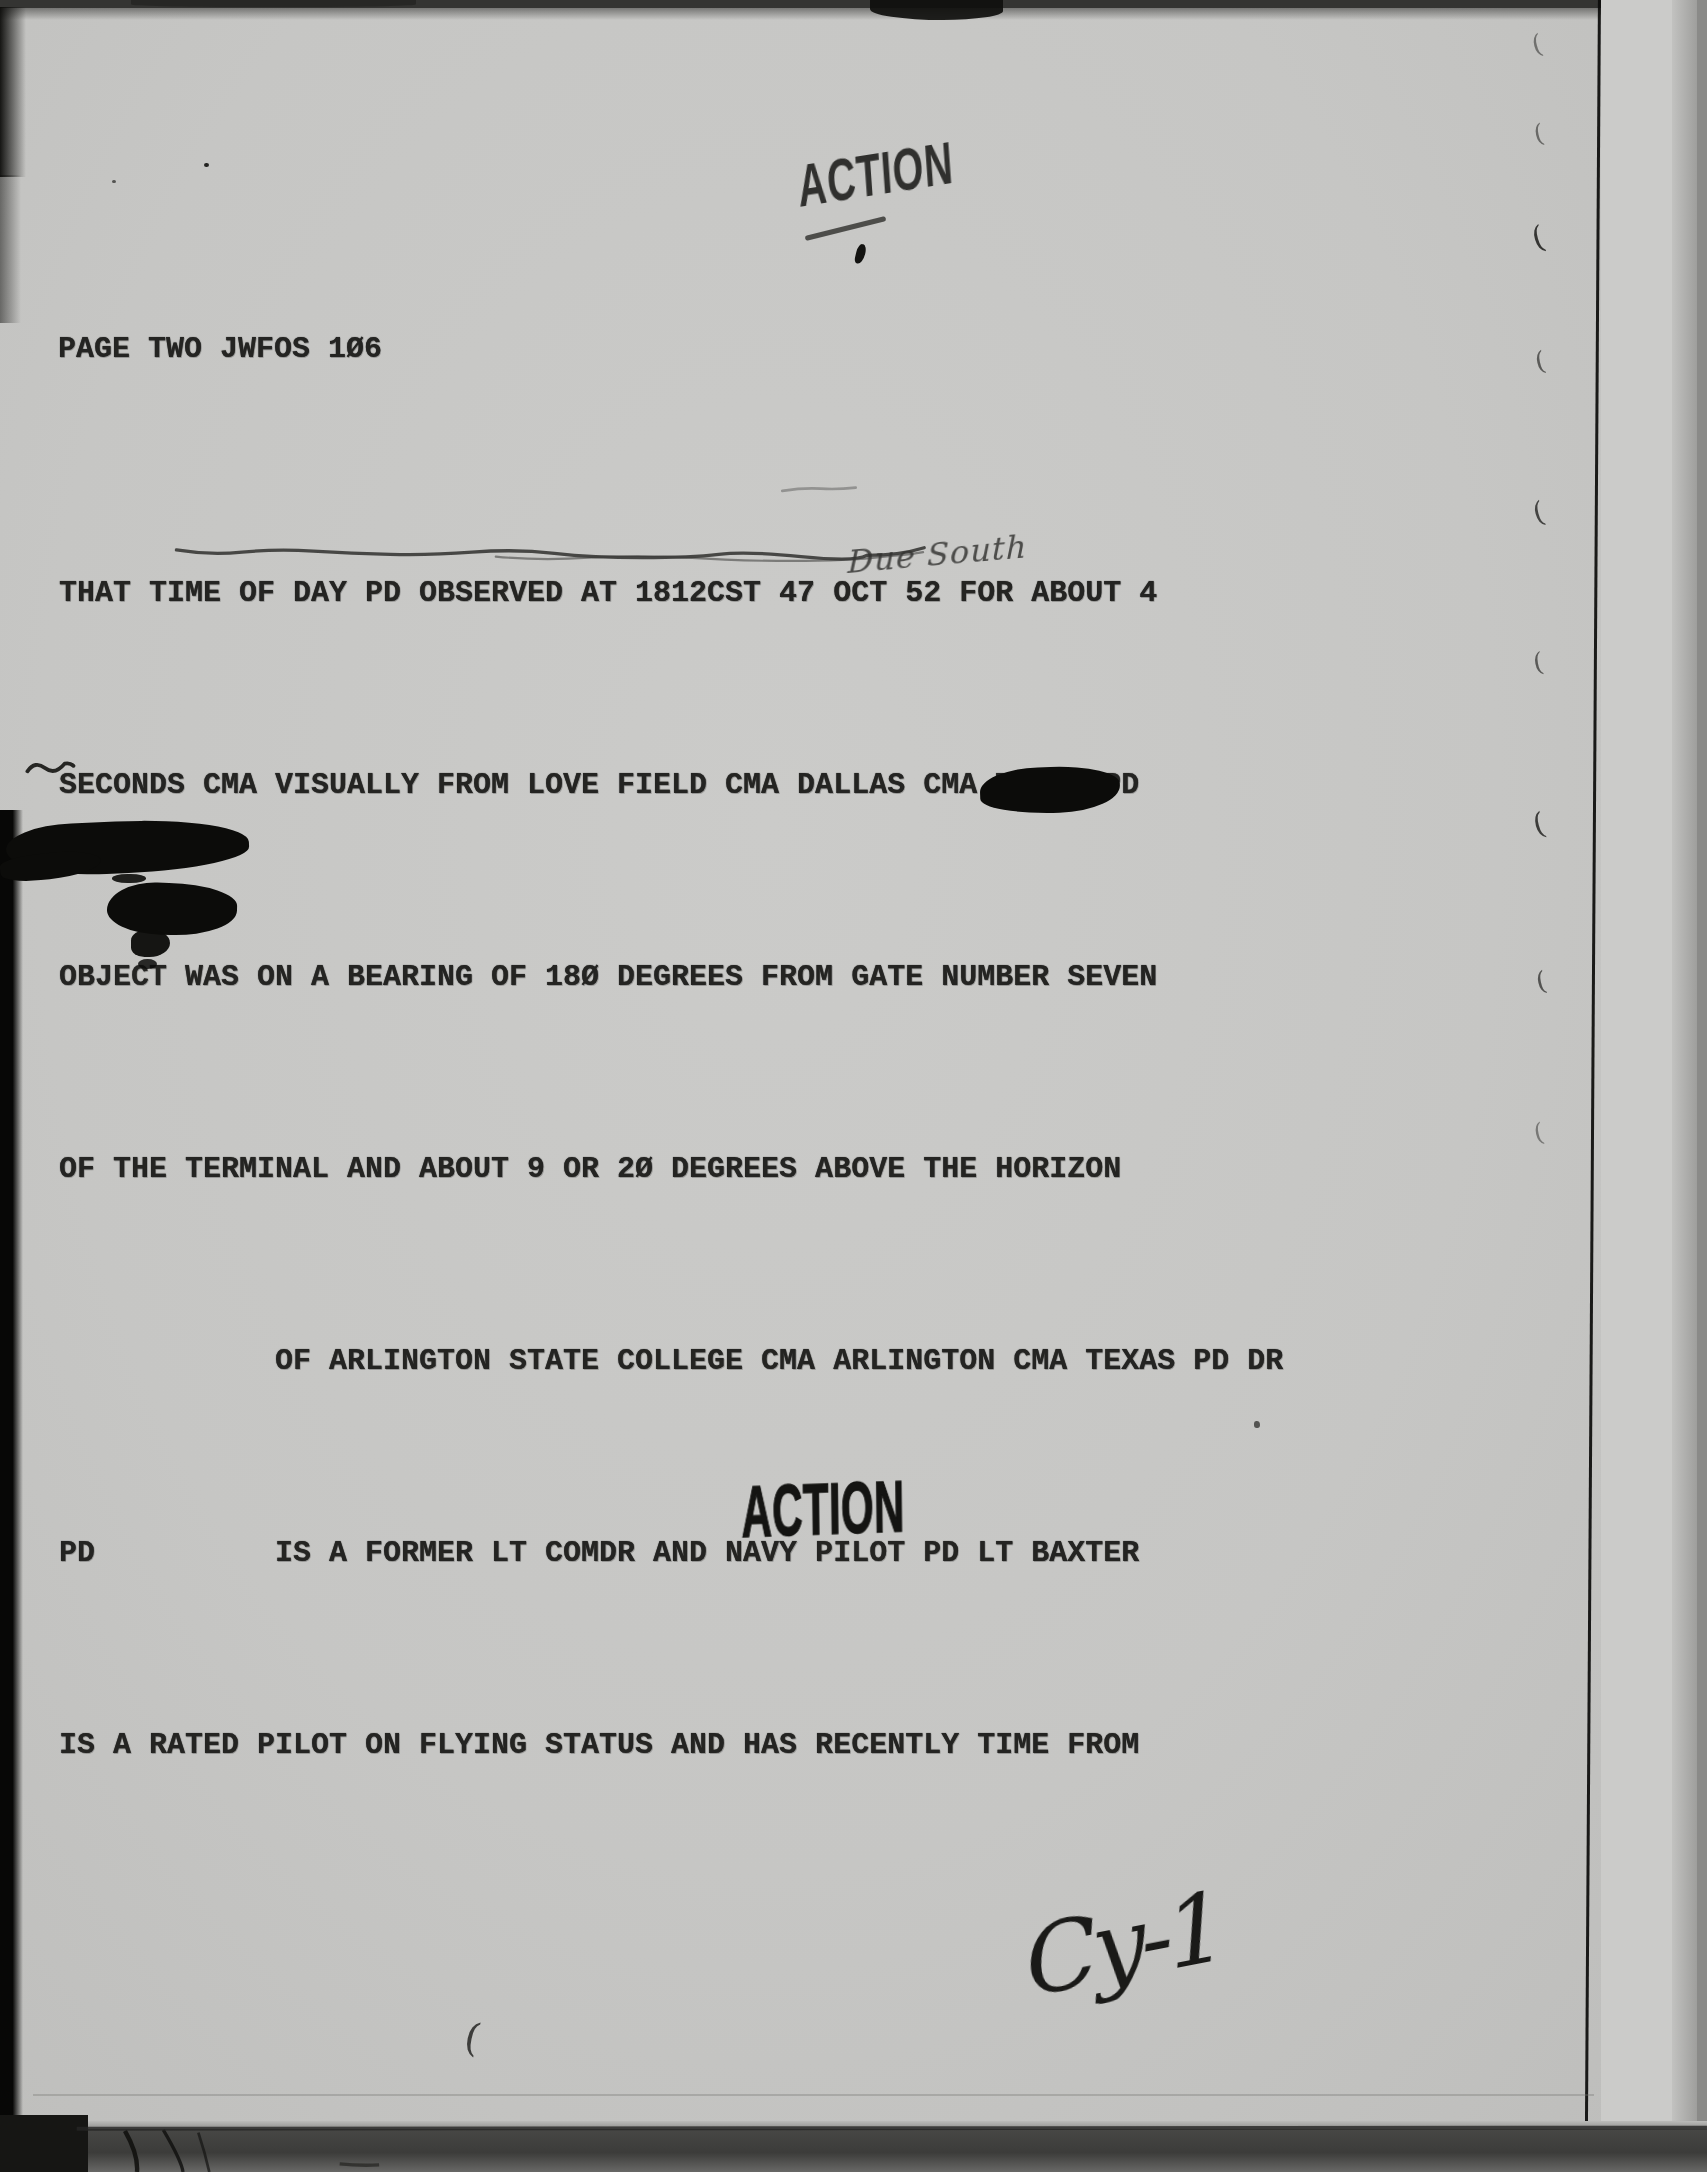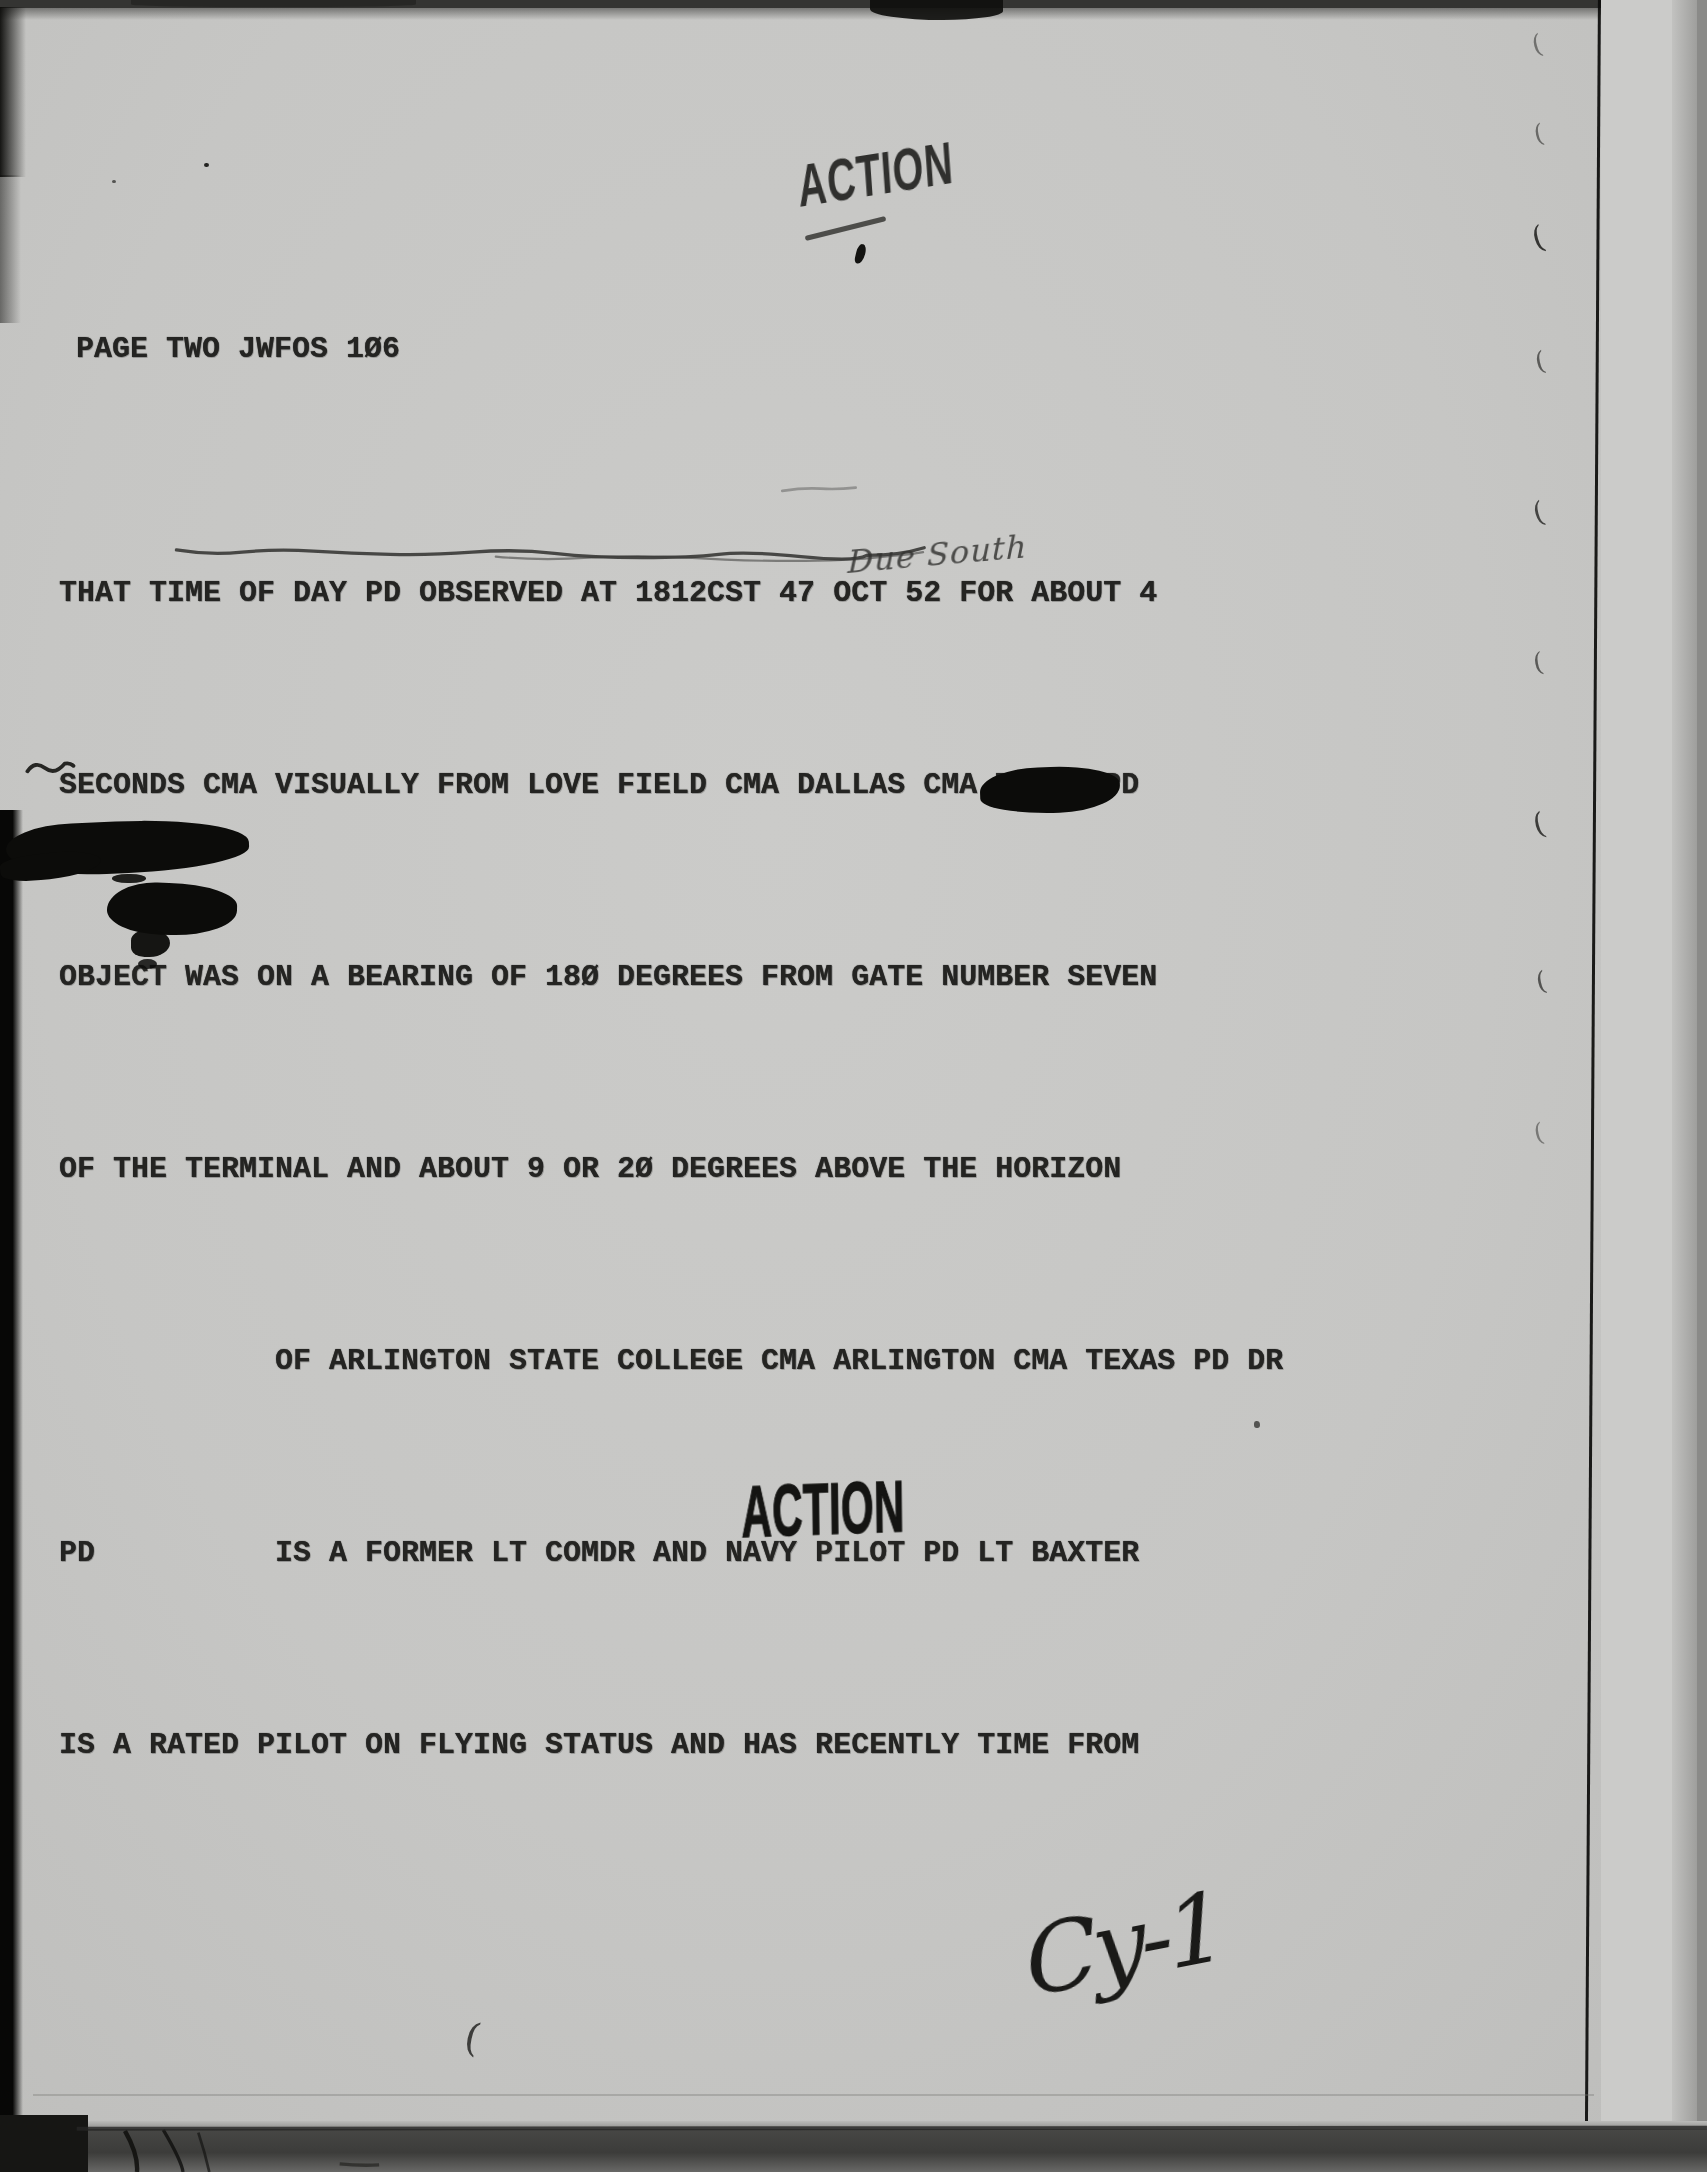--- a/index.html
+++ b/index.html
@@ -48,21 +48,21 @@
     -webkit-text-stroke:1.4px #121210;filter:blur(0.3px);}
   .stamp-underline{left:804px;top:226px;width:83px;height:5px;background:#181816;
     opacity:.7;border-radius:2.2px;transform:rotate(-14deg);}
   .stamp-inkdrop{left:856px;top:244px;width:9.3px;height:20px;background:#131311;
     border-radius:50% 50% 65% 35%;transform:rotate(14deg);}
   
   .typewriter{font-family:"Liberation Mono", monospace;font-weight:700;
     color:#242422;font-size:30px;white-space:pre;
     text-shadow:0 0 1.1px rgba(32,32,30,.85), 0.8px 0.5px 0 rgba(32,32,30,.22);
     filter:blur(0.2px);}
-  .header-line{left:76px;top:317px;line-height:64px;}
+  .header-line{left:58px;top:317px;line-height:64px;}
   .body-block{left:59px;top:433px;line-height:64px;}
   .tline{height:64px;}
   
   .redact{background:#0c0c0a;}
   .redact-a{left:980px;top:767px;width:140px;height:46px;
     border-radius:46% 54% 48% 62%/55% 45% 60% 40%;transform:rotate(-2deg);}
   .redact-b{left:5.5px;top:821px;width:243px;height:52px;
     border-radius:30% 60% 55% 45%/50% 55% 45% 60%;transform:rotate(-2.5deg);}
   .redact-b2{left:0;top:853px;width:101px;height:26px;
     border-radius:40% 55% 60% 45%;transform:rotate(-6deg);}

